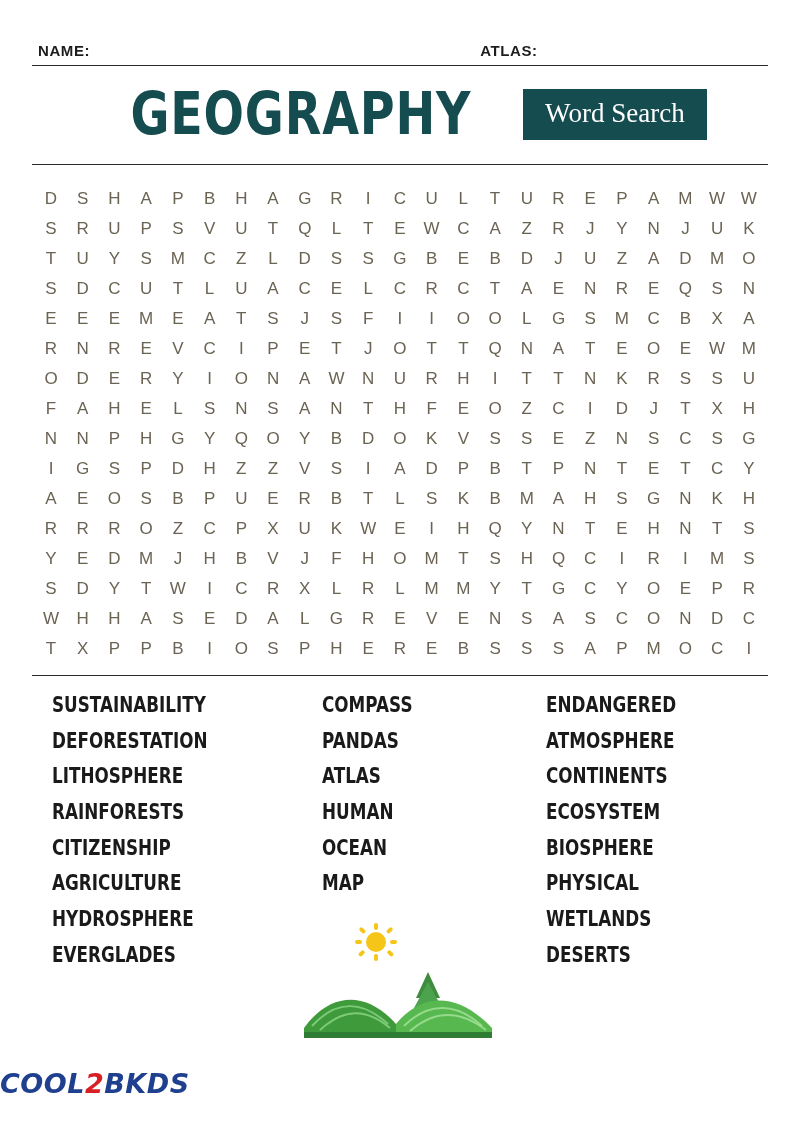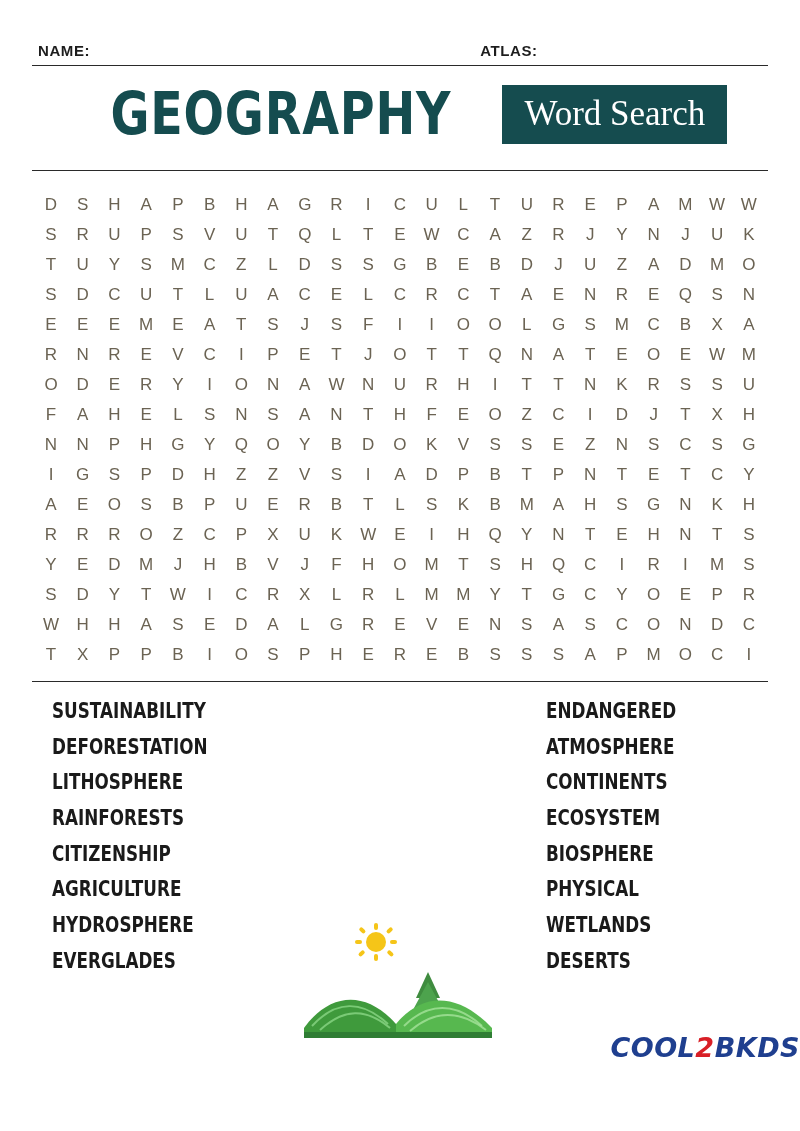--- a/index.html
+++ b/index.html
@@ -39,40 +39,40 @@
     font-family: "Liberation Sans", sans-serif;
   }
   .meta-name { margin-left: 6px; }
   .meta-date { margin-left: 390px; }
 
   
   .title-row {
     display: flex;
     align-items: center;
     justify-content: center;
-    padding: 14px 0 22px 0;
+    padding: 14px 0 16px 0;
     border-bottom: 1.5px solid #2a2a2a;
     margin: 0 2px;
   }
   .main-title {
     font-family: "DejaVu Sans", sans-serif;
     font-weight: bold;
     font-size: 58px;
     letter-spacing: 1px;
     color: #154c4f;
     transform: scaleX(0.82);
     transform-origin: center;
     white-space: nowrap;
     margin-right: 0px;
   }
   .badge {
     background: #154c4f;
     color: #ffffff;
     font-family: "Liberation Serif", serif;
-    font-size: 35px;
+    font-size: 27px;
     padding: 11px 22px 13px 22px;
     white-space: nowrap;
     margin-left: 14px;
     line-height: 1;
   }
 
   
   .grid-wrap {
     padding: 22px 6px 14px 6px;
     border-bottom: 1.5px solid #2a2a2a;
@@ -127,23 +127,23 @@
   .illustration {
     position: absolute;
     left: 300px;
     top: 920px;
     width: 200px;
     height: 120px;
   }
   .logo {
     position: absolute;
     left: 0;
-    top: 1032px;
+    top: 1068px;
     width: 800px;
-    text-align: right;
+    text-align: left;
   }
   .logo-text {
     font-family: "DejaVu Sans", sans-serif;
     font-weight: bold;
     font-style: italic;
     font-size: 27px;
     letter-spacing: 0.5px;
     color: #1f3f8f;
     white-space: nowrap;
   }
@@ -572,20 +572,28 @@
   <div class="words">
     <div class="word-col col1" id="wordcol1">
         <div class="word">SUSTAINABILITY</div>
         <div class="word">DEFORESTATION</div>
         <div class="word">LITHOSPHERE</div>
         <div class="word">RAINFORESTS</div>
         <div class="word">CITIZENSHIP</div>
         <div class="word">AGRICULTURE</div>
         <div class="word">HYDROSPHERE</div>
         <div class="word">EVERGLADES</div>
+      </div>
+    <div class="word-col col2" id="wordcol2">
+        <div class="word">COMPASS</div>
+        <div class="word">PANDAS</div>
+        <div class="word">ATLAS</div>
+        <div class="word">HUMAN</div>
+        <div class="word">OCEAN</div>
+        <div class="word">MAP</div>
       </div>
     <div class="word-col col3" id="wordcol3">
         <div class="word">ENDANGERED</div>
         <div class="word">ATMOSPHERE</div>
         <div class="word">CONTINENTS</div>
         <div class="word">ECOSYSTEM</div>
         <div class="word">BIOSPHERE</div>
         <div class="word">PHYSICAL</div>
         <div class="word">WETLANDS</div>
         <div class="word">DESERTS</div>

